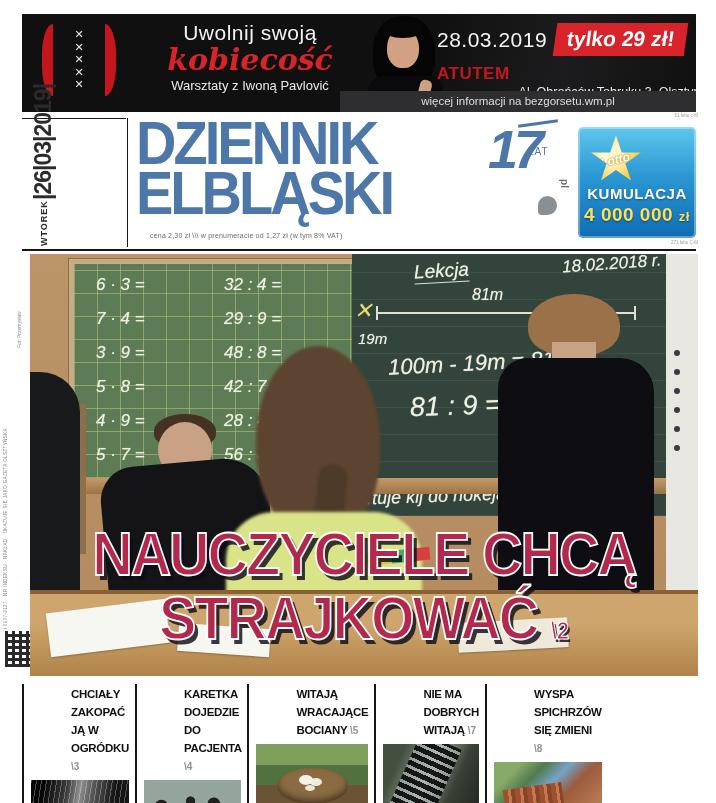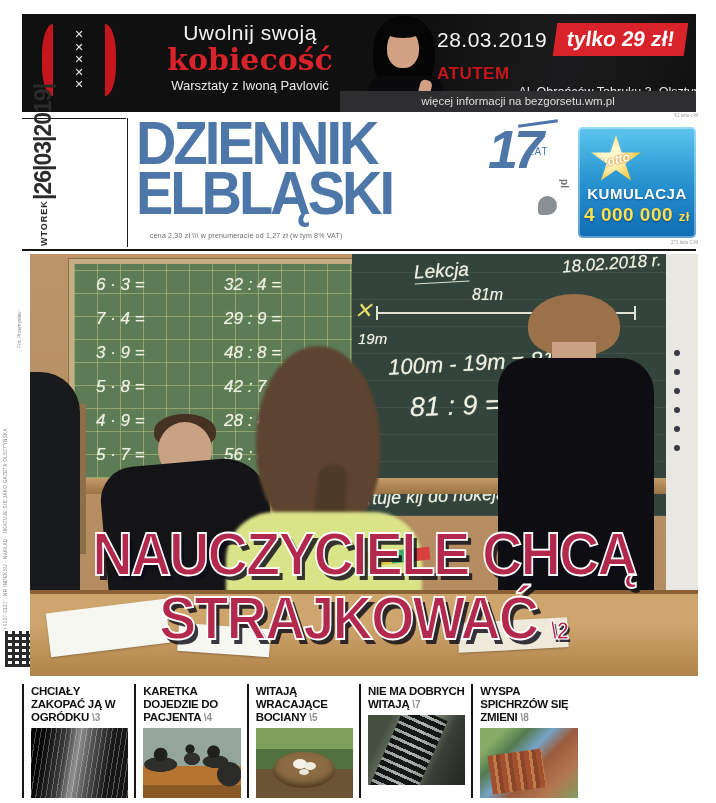--- a/index.html
+++ b/index.html
@@ -20,21 +20,21 @@
   .ad { position:absolute; left:22px; top:14px; width:674px; height:98px;
     background:linear-gradient(100deg,#101010 60%,#1c1c1e 80%,#101010); overflow:hidden; }
   .corset { position:absolute; left:20px; top:10px; width:74px; height:72px; }
   .corset .arc { position:absolute; top:0; width:22px; height:72px; border:0 solid #c5161d; }
   .corset .arc.l { left:0;  border-left-width:11px;  border-radius:60%/50%; }
   .corset .arc.r { right:0; border-right-width:11px; border-radius:60%/50%; }
   .corset .laces { position:absolute; left:50%; top:4px; transform:translateX(-50%);
     color:#e8e8e8; font-size:11px; line-height:12.5px; letter-spacing:0; text-align:center; }
   .ad-text { position:absolute; left:108px; top:7px; width:240px; text-align:center; }
   .ad-line1 { color:#f2f2f2; font-size:21px; letter-spacing:.5px; }
-  .ad-line2 { color:#d8232a; font-size:30px; font-weight:bold; 
+  .ad-line2 { color:#d8232a; font-size:30px; font-weight:bold; font-style:italic;
     font-family:"DejaVu Serif", serif; line-height:30px; }
   .ad-line3 { color:#e9e9e9; font-size:13px; margin-top:3px; }
   .woman { position:absolute; left:337px; top:0; width:90px; height:98px; filter:blur(.4px); }
   .woman .hair { position:absolute; left:14px; top:2px; width:62px; height:74px; background:#050505;
     border-radius:46% 46% 40% 40%; }
   .woman .face { position:absolute; left:28px; top:14px; width:32px; height:40px; background:#d2a183;
     border-radius:50% 50% 45% 45%; }
   .woman .fringe { position:absolute; left:24px; top:8px; width:40px; height:16px; background:#070707;
     border-radius:0 0 60% 60%; }
   .woman .body { position:absolute; left:8px; top:62px; width:76px; height:36px; background:#0a0a0c;
@@ -165,21 +165,21 @@
     text-shadow:4px 5px 0 rgba(12,12,24,.82); white-space:nowrap; }
   .headline .ref { font-size:22px; -webkit-text-stroke:1px #fff; letter-spacing:0;
     text-shadow:2px 3px 0 rgba(12,12,24,.82); }
   .credit { position:absolute; left:16px; top:258px; writing-mode:vertical-rl; transform:rotate(180deg);
     font-size:5px; color:#8a8a8a; height:90px; }
 
   
   .teasers { position:absolute; left:22px; top:684px; width:674px; height:112px; display:grid;
     grid-template-columns:repeat(6,1fr); }
   .tcol { border-left:2px solid #151515; padding:1px 6px 0 7px; position:relative; }
-  .ttitle { font-size:11.5px; font-weight:800; color:#101010; line-height:13px; letter-spacing:-.3px; }
+  .ttitle { font-size:11.5px; font-weight:800; color:#101010; line-height:18px; letter-spacing:-.3px;margin-left:40px; }
   .tref { color:#8f8f8f; font-weight:600; font-size:10px; letter-spacing:0; }
   .tphoto { margin-top:4px; height:70px; width:100%; }
   .ph1 { background:linear-gradient(100deg,#050505 12%,#3c3c3c 34%,#8f8f8f 46%,#565656 58%,#151515 78%);
     position:relative; overflow:hidden; }
   .ph1::after { content:""; position:absolute; inset:0;
     background:repeating-linear-gradient(99deg,rgba(255,255,255,.28) 0 1px,transparent 1px 5px); }
   .ph2 { background:linear-gradient(180deg,#93a59d 0 54%,#b5742f 54% 82%,#8a5a26 82%); position:relative; }
   .ph2::after { content:""; position:absolute; inset:0; background:
     radial-gradient(circle at 18% 38%, #20201e 7%, transparent 8%),
     radial-gradient(circle at 48% 30%, #20201e 6%, transparent 7%),

